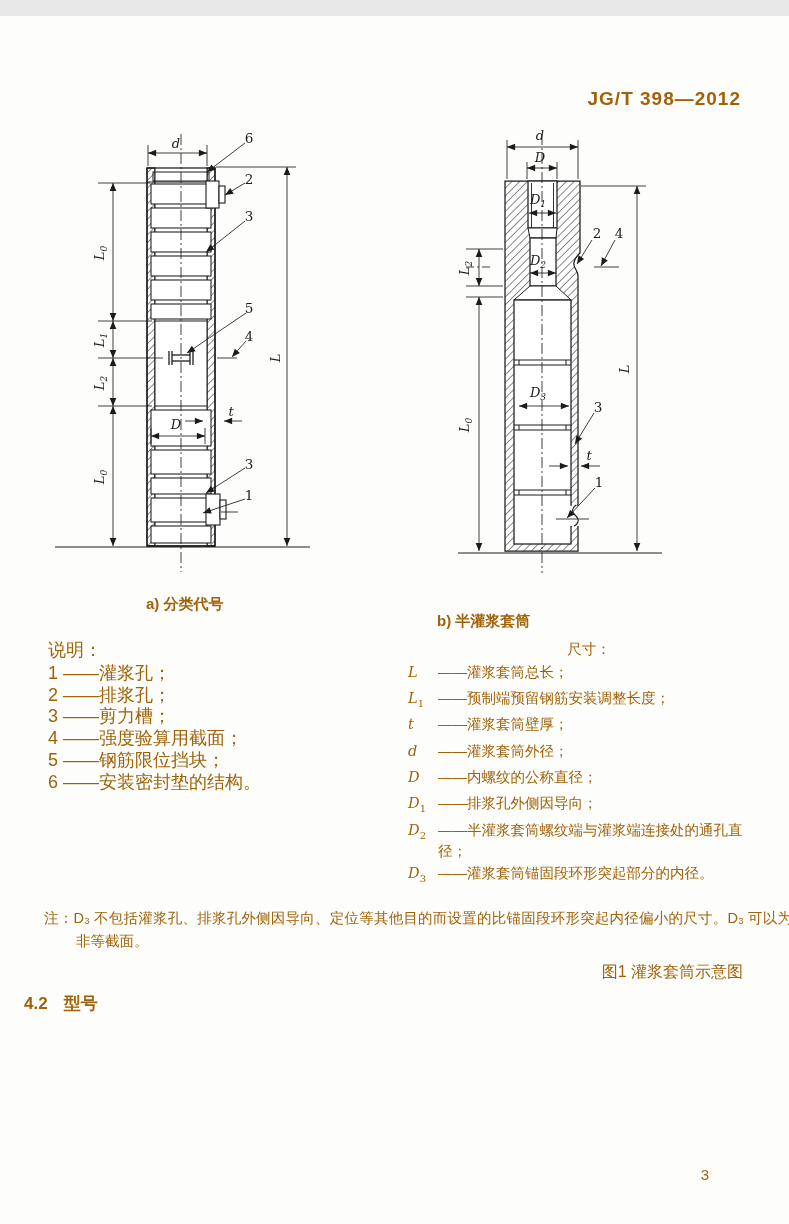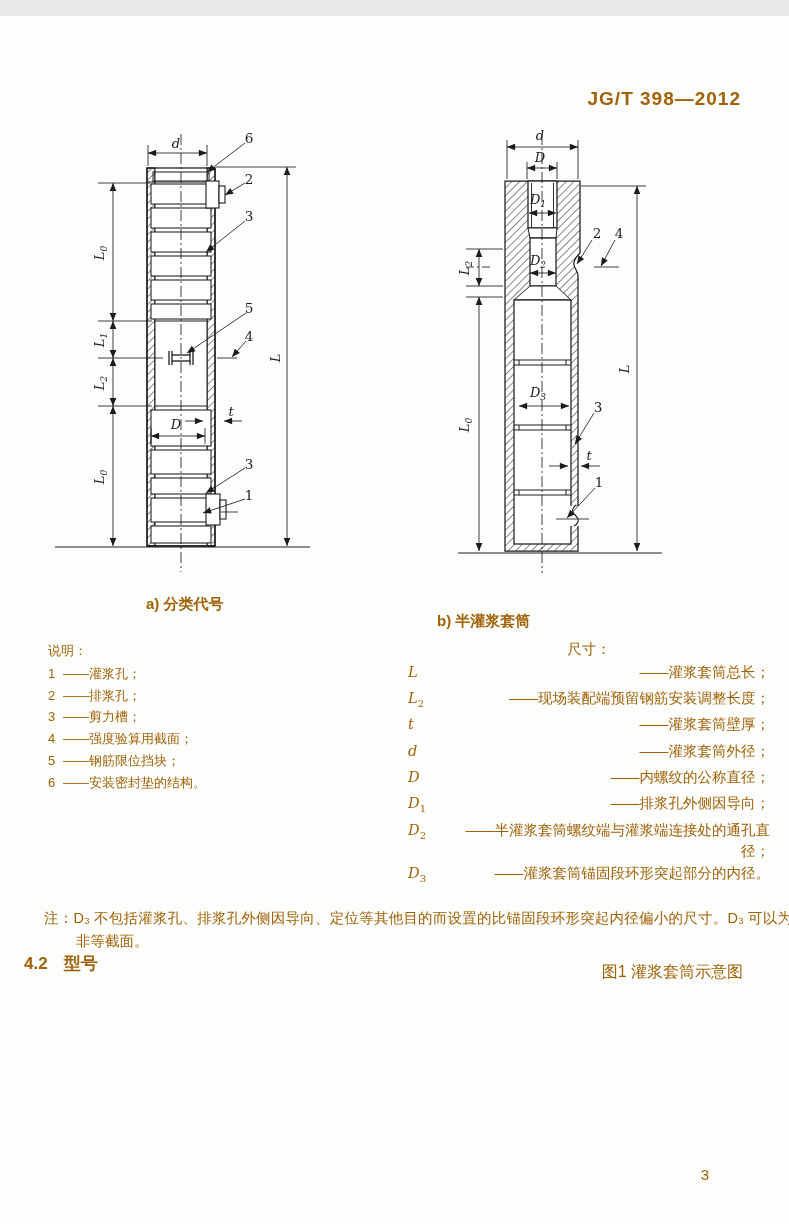--- a/index.html
+++ b/index.html
@@ -7,36 +7,36 @@
         font-family:"Liberation Sans",sans-serif;color:#a16207;overflow:hidden;}
   .doc-number{position:absolute;top:72px;right:48px;font-size:19px;font-weight:bold;
               letter-spacing:1px;font-family:"Liberation Sans",sans-serif;}
   svg{position:absolute;top:0;left:0;}
   svg .dim{font:italic 13px "DejaVu Serif",serif;fill:#1b1b1b;}
   svg .num{font:13.5px "DejaVu Serif",serif;fill:#1b1b1b;}
   svg .sub{font-size:9px;font-style:italic;}
   .cap{position:absolute;font-size:15px;font-weight:bold;}
   .cap-a{left:146px;top:579px;}
   .cap-b{left:437px;top:596px;}
-  .legend{position:absolute;left:48px;top:624px;width:340px;font-size:13px;line-height:21.8px;}
+  .legend{position:absolute;left:48px;top:624px;width:340px;font-size:18px;line-height:21.8px;}
   .legend-title{margin-bottom:1px;}
   .lrow{display:flex;}
   .lnum{width:15px;flex:none;}
   .dims{position:absolute;left:408px;top:623px;width:362px;font-size:14.5px;line-height:21.5px;}
   .dims-title{margin-bottom:1px;text-align:center;}
   .drow{display:flex;}
   .dsym{width:30px;flex:none;font-family:"DejaVu Serif",serif;}
   .dsym i{font-style:italic;}
   .dsym sub{font-size:10px;}
-  .dtxt{flex:1;text-align:right;}
+  .dtxt{flex:1;}
   .note{position:absolute;left:44px;top:891px;width:716px;font-size:14.5px;line-height:23px;
         padding-left:32px;text-indent:-32px;text-align:justify;}
   .fig-title{position:absolute;left:0;top:946px;width:743px;text-align:right;
              font-size:16px;font-weight:normal;}
-  .sec-head{position:absolute;left:24px;top:936px;font-size:17px;font-weight:bold;}
+  .sec-head{position:absolute;left:24px;top:976px;font-size:17px;font-weight:bold;}
   .sec-head .sp{margin-right:16px;}
   .para{position:absolute;left:20px;top:1030px;width:744px;font-size:17px;line-height:33px;
         text-align:justify;}
   .para .pnum{font-weight:bold;margin-right:14px;}
   .page-num{position:absolute;left:690px;top:1150px;width:30px;text-align:center;font-size:15px;}
 </style>
 </head>
 <body>
 
 <div class="page">
@@ -290,22 +290,22 @@
       </div>
   </div>
 
   <div class="dims">
     <div class="dims-title">尺寸：</div>
     <div class="drow">
         <span class="dsym"><i>L</i><sub></sub></span>
         <span class="dtxt">——灌浆套筒总长；</span>
       </div>
     <div class="drow">
-        <span class="dsym"><i>L</i><sub>2</sub></span>
-        <span class="dtxt">——现场装配端预留钢筋安装调整长度；</span>
+        <span class="dsym"><i>L</i><sub>1</sub></span>
+        <span class="dtxt">——预制端预留钢筋安装调整长度；</span>
       </div>
     <div class="drow">
         <span class="dsym"><i>t</i><sub></sub></span>
         <span class="dtxt">——灌浆套筒壁厚；</span>
       </div>
     <div class="drow">
         <span class="dsym"><i>d</i><sub></sub></span>
         <span class="dtxt">——灌浆套筒外径；</span>
       </div>
     <div class="drow">

